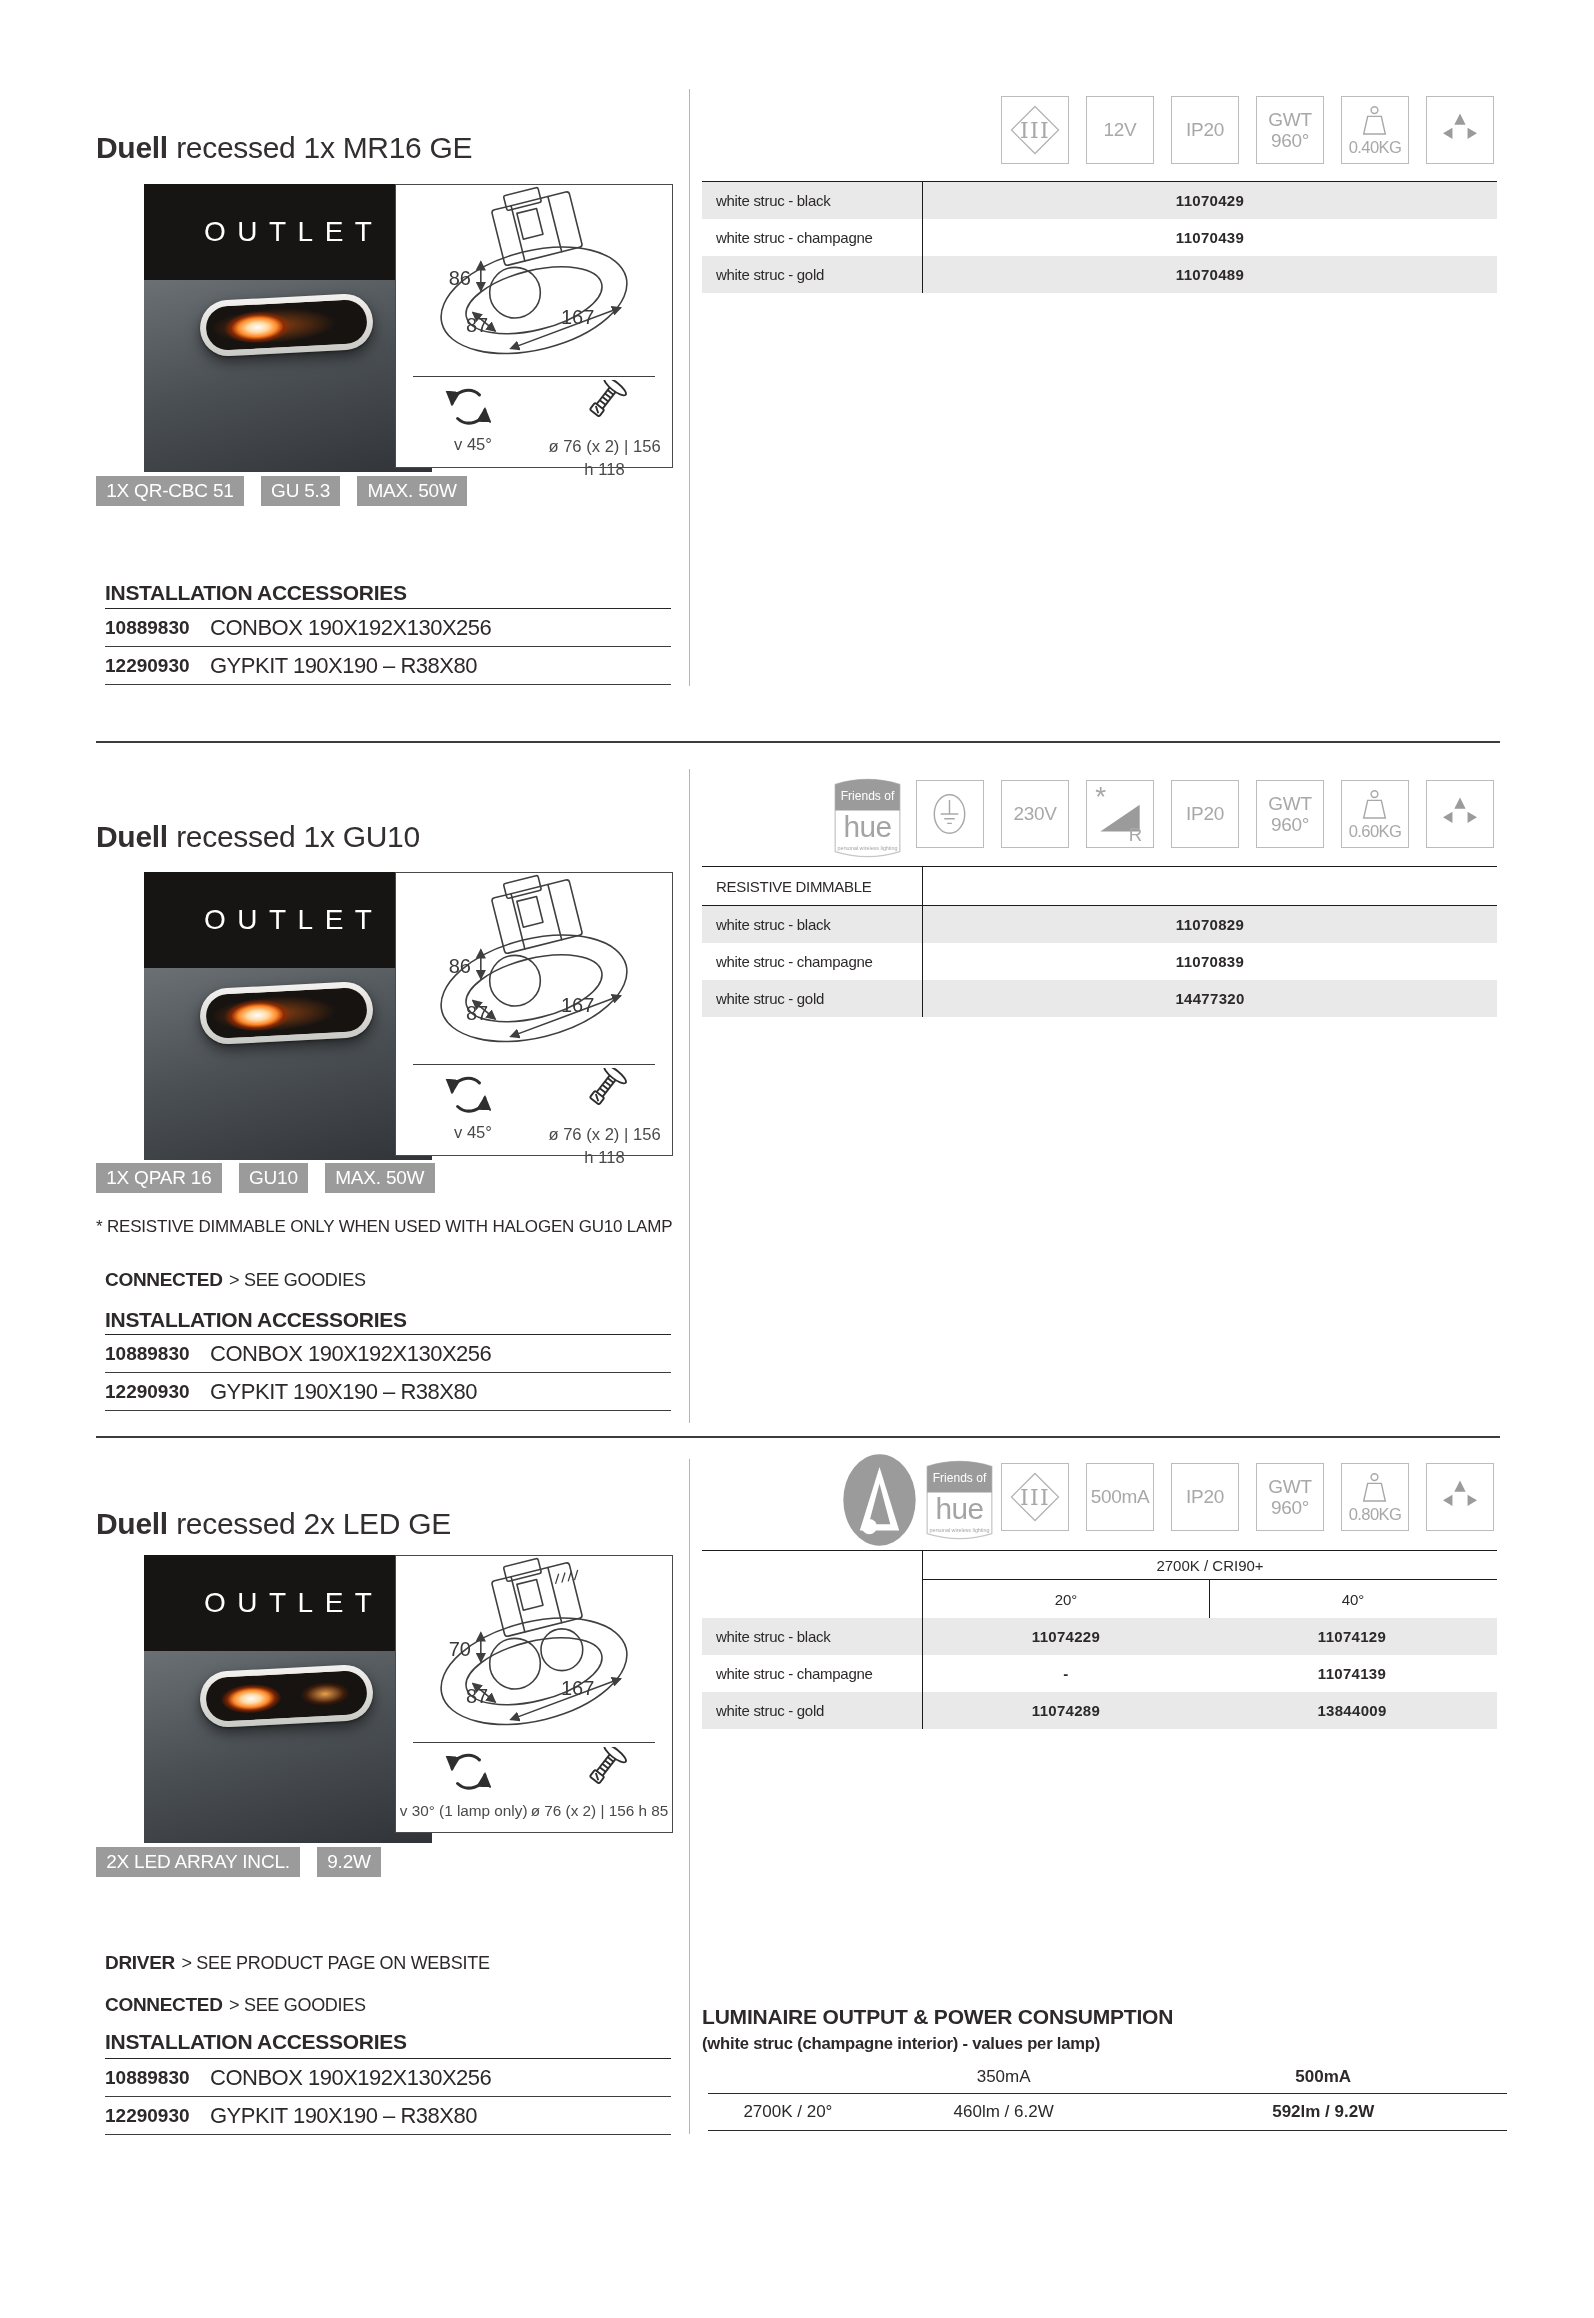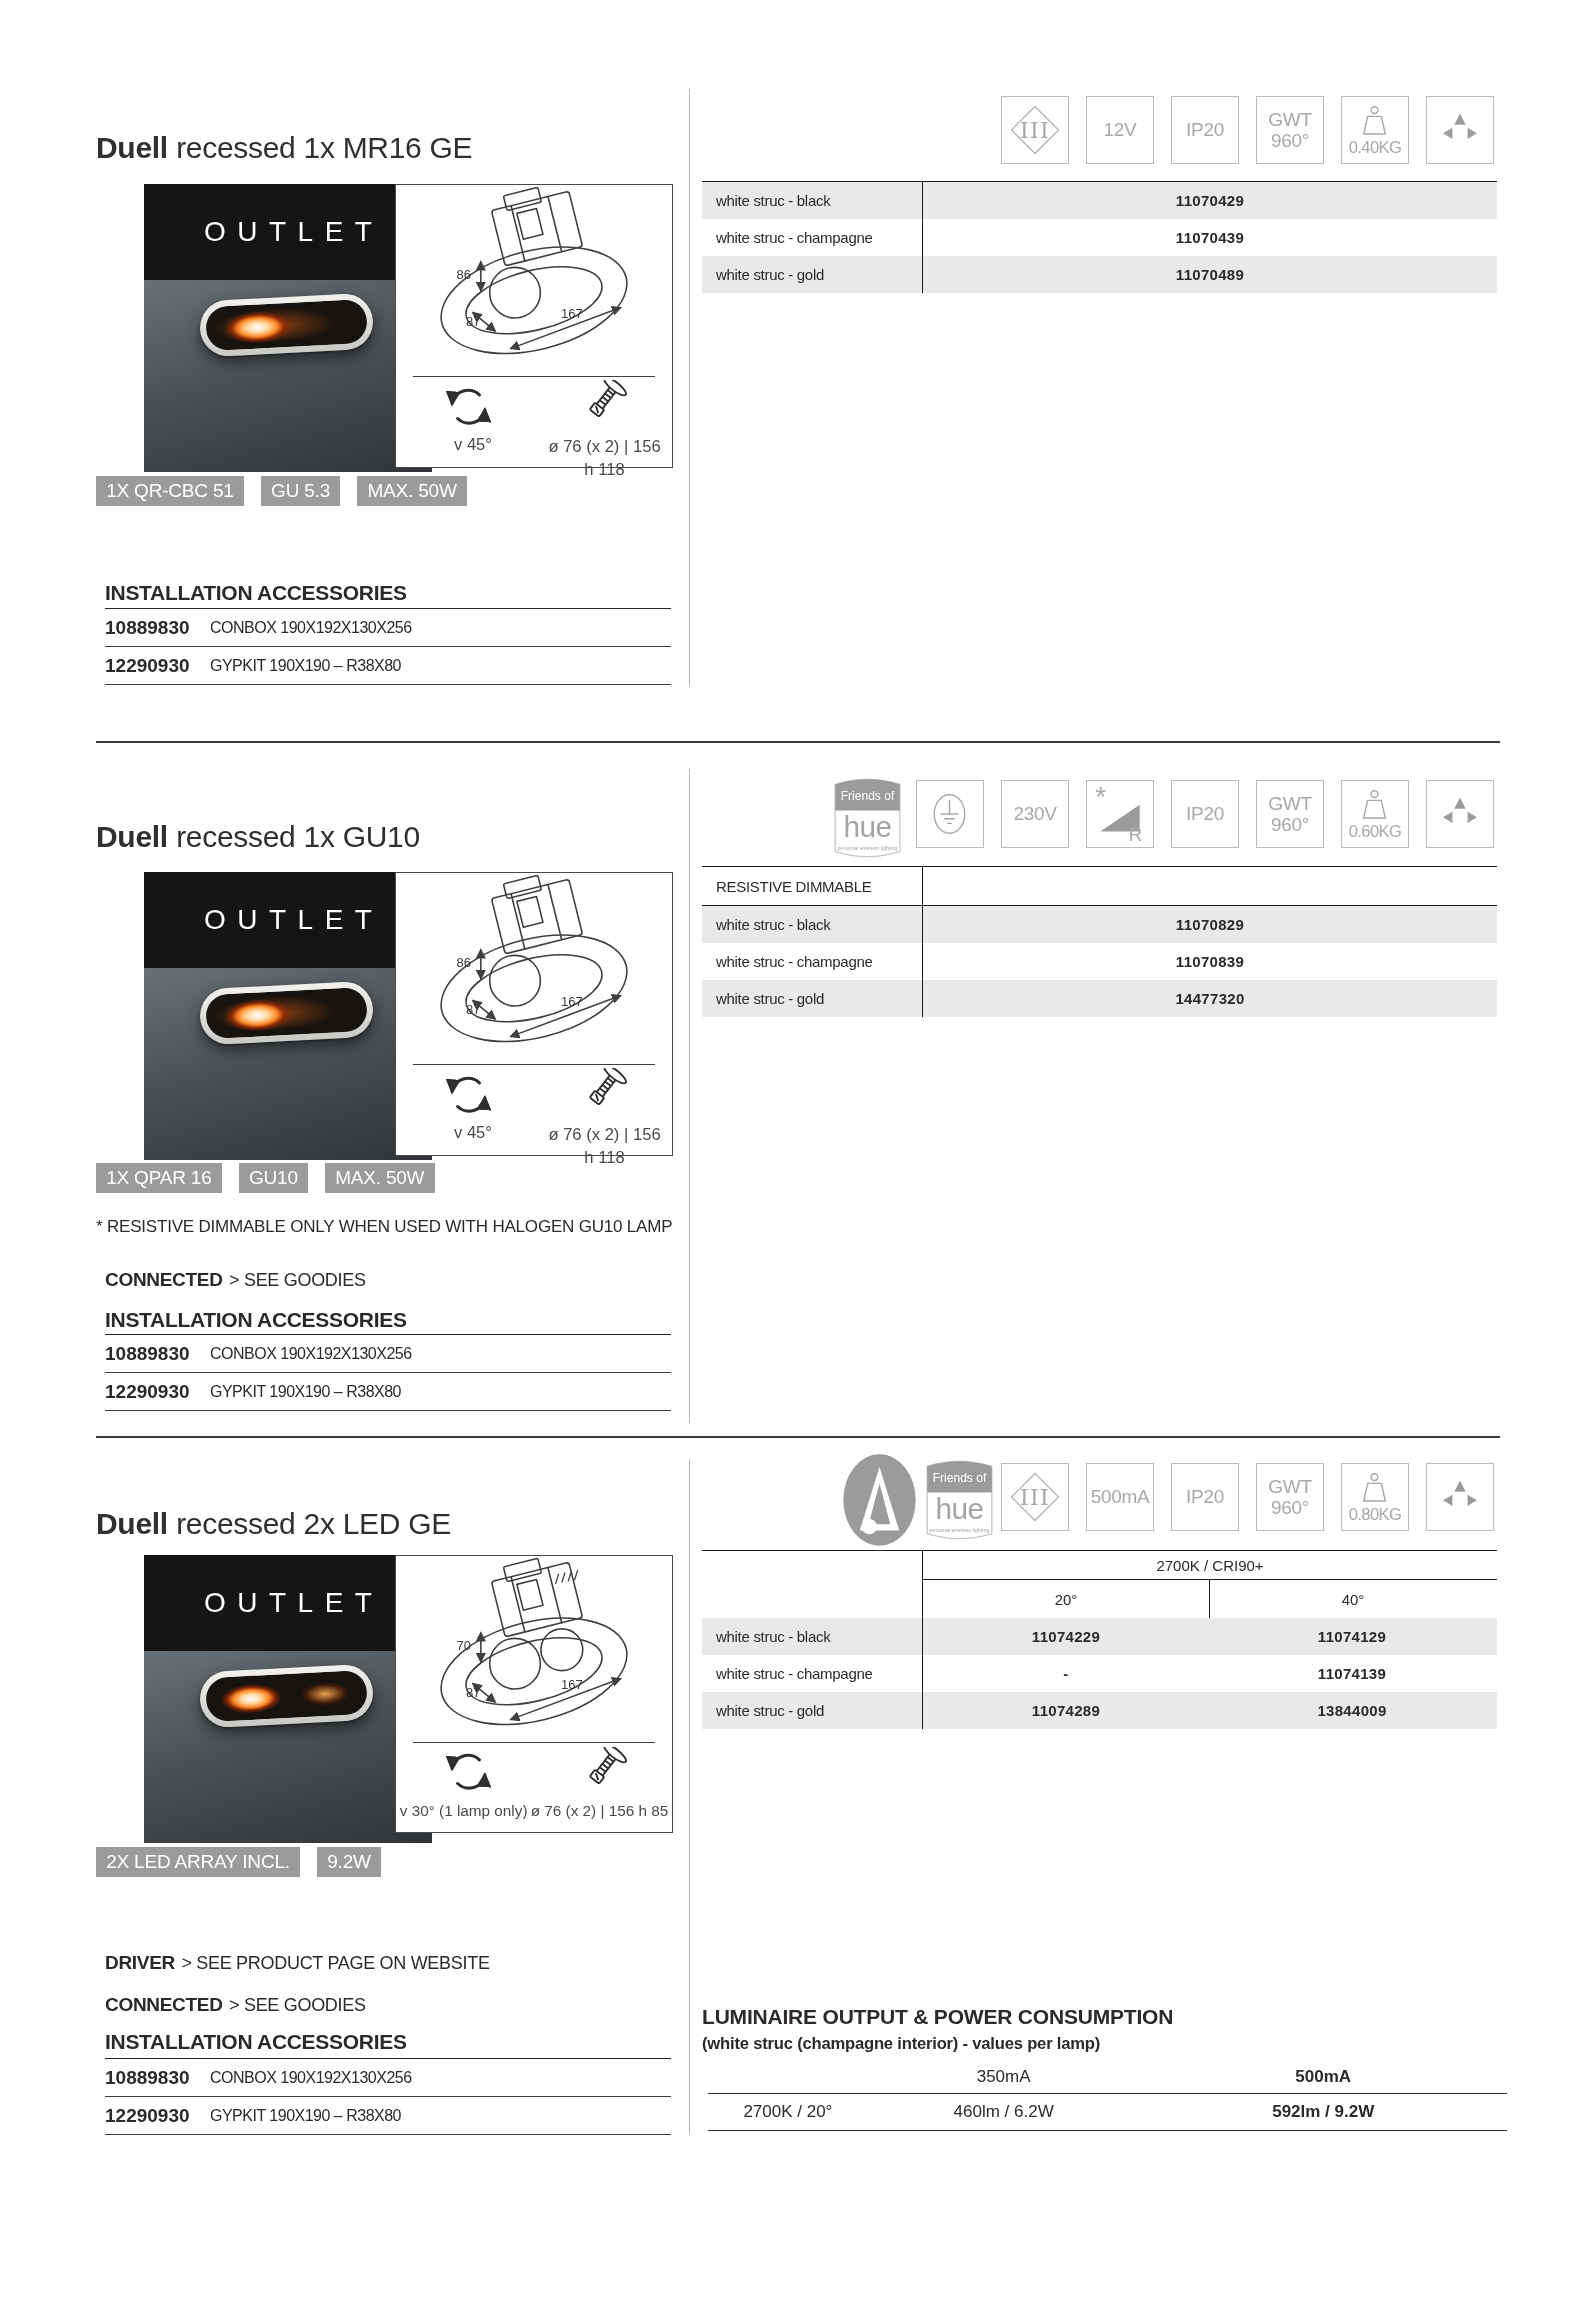--- a/index.html
+++ b/index.html
@@ -20,37 +20,37 @@
           background:linear-gradient(#f2f1ee,#c9c9c5);box-shadow:0 6.4px 14px rgba(0,0,0,.5),0 1.3px 2.6px rgba(0,0,0,.35);
           transform:rotate(-3deg);}
   .fixin{position:absolute;left:6.4px;top:6.4px;right:6.4px;bottom:6.4px;border-radius:23px;
          background:radial-gradient(ellipse 35px 16.6px at 32% 52%, #ffffff 0%, #ffd9a2 30%, #ff8a2a 55%, rgba(150,40,0,.8) 75%, rgba(30,8,0,0) 95%),
                     radial-gradient(ellipse 83px 23px at 42% 50%, rgba(255,110,20,.5), rgba(0,0,0,0) 75%),#171310;}
   .dual .fixin{background:radial-gradient(ellipse 32px 15.3px at 28% 52%, #ffffff 0%, #ffd9a2 30%, #ff8a2a 55%, rgba(150,40,0,.8) 75%, rgba(30,8,0,0) 95%),
                     radial-gradient(ellipse 27px 12.8px at 74% 50%, rgba(255,175,85,.9), rgba(120,40,0,.4) 70%, rgba(0,0,0,0) 92%),#171310;}
 
   .drawbox{position:absolute;width:278px;background:#fff;border:1.3px solid #4a4a4a;box-sizing:border-box;}
   .dmain{position:absolute;left:0;top:0;width:276px;height:190px;}
-  .dim{position:absolute;font-size:13px;color:#3a3a3a;}
+  .dim{position:absolute;font-size:20px;color:#3a3a3a;}
   .dsep{position:absolute;left:16.6px;right:16.6px;height:1.3px;background:#3f3f3f;}
   .drot{position:absolute;width:51px;height:40px;}
   .dscrew{position:absolute;width:50px;height:47px;}
   .dcap{position:absolute;font-size:16.6px;color:#4a4a4a;text-align:center;white-space:nowrap;}
   .dcapr{position:absolute;font-size:16.6px;color:#4a4a4a;text-align:center;line-height:1.4;}
   .dcapr span{display:block;white-space:nowrap;}
   .dcaps3{position:absolute;left:3.8px;right:3.8px;display:flex;justify-content:space-between;font-size:15.3px;color:#4a4a4a;white-space:nowrap;}
 
   .badges{position:absolute;display:flex;gap:17px;}
   .badge{background:#9b9b9b;color:#fff;font-size:19px;height:30px;display:flex;align-items:center;padding:0 10.2px;letter-spacing:-0.2px;white-space:nowrap;}
 
   .acchead{position:absolute;margin:0;font-size:21px;font-weight:700;letter-spacing:-0.3px;}
   .acctable{position:absolute;width:566px;border-top:1.9px solid #262626;}
   .accrow{height:37px;display:flex;align-items:center;border-bottom:1.3px solid #3d3d3d;}
   .acccode{font-weight:700;font-size:19px;width:105px;flex:none;}
-  .accdesc{font-size:16px;letter-spacing:-0.5px;}
+  .accdesc{font-size:22px;letter-spacing:-0.5px;}
 
   .note{position:absolute;margin:0;font-size:17px;letter-spacing:-0.2px;}
   .leadline{position:absolute;margin:0;font-size:19px;white-space:nowrap;}
   .leadline b{letter-spacing:-0.3px;}
   .leadline .rest{font-weight:400;font-size:18px;margin-left:6.4px;letter-spacing:-0.3px;}
 
   .icons{position:absolute;display:flex;gap:17px;}
   .ibox{position:relative;width:68px;height:68px;border:1.3px solid #bcbcbc;box-sizing:border-box;background:#fff;color:#a8a8a8;flex:none;}
   .ctr{position:absolute;inset:0;display:flex;align-items:center;justify-content:center;font-size:19px;letter-spacing:-0.3px;}
   .two{flex-direction:column;line-height:1.12;}

